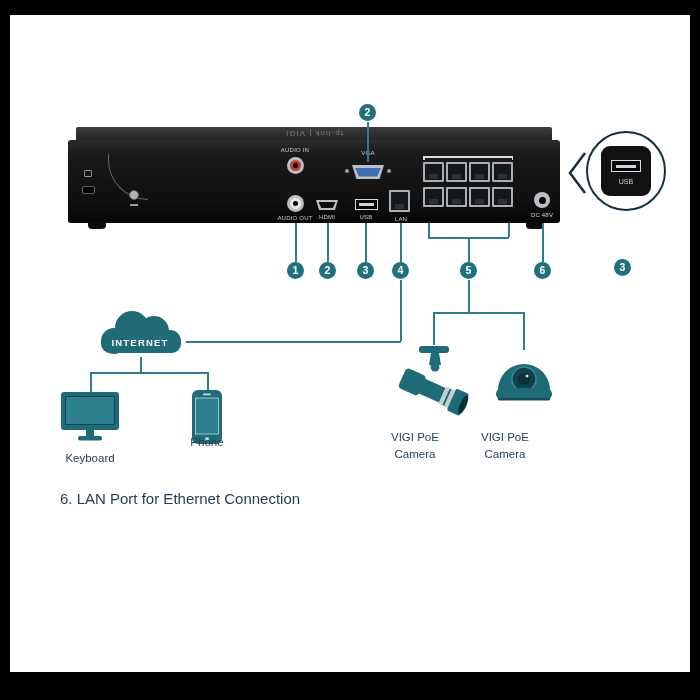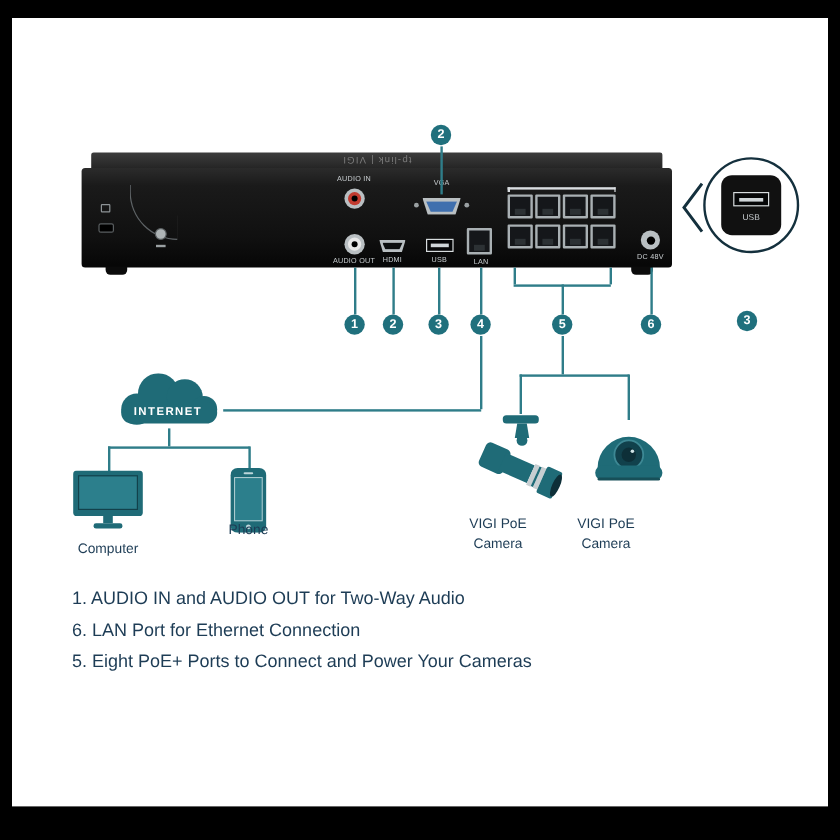--- a/index.html
+++ b/index.html
@@ -163,21 +163,21 @@
     </g>
     <text x="48" y="35" text-anchor="middle" font-size="9.5" font-weight="bold" letter-spacing="1.2" fill="#ffffff">INTERNET</text>
   </svg>
 
   <svg style="position:absolute;left:60px;top:392px" width="60" height="52" viewBox="0 0 60 52">
     <rect x="1" y="0" width="58" height="38" rx="3" fill="#1f6b77"></rect>
     <rect x="5.5" y="4.5" width="49" height="28" fill="#2c7f8c" stroke="#12414b"></rect>
     <rect x="26" y="38" width="8" height="6" fill="#1f6b77"></rect>
     <rect x="18" y="44" width="24" height="4.5" rx="2" fill="#1f6b77"></rect>
   </svg>
-  <div class="cap" style="left:48px;top:450px;width:84px">Computer</div>
+  <div class="cap" style="left:48px;top:450px;width:84px">Keyboard</div>
 
   <svg style="position:absolute;left:192px;top:390px" width="30" height="54" viewBox="0 0 30 54">
     <rect x="0" y="0" width="30" height="54" rx="6" fill="#1f6b77"></rect>
     <rect x="3.5" y="8" width="23" height="36" fill="#2c7f8c" stroke="#bcd6da" stroke-width="0.8"></rect>
     <circle cx="15" cy="49" r="2" fill="#bcd6da"></circle>
     <rect x="11" y="3.5" width="8" height="1.8" rx="0.9" fill="#bcd6da"></rect>
   </svg>
   <div class="cap" style="left:165px;top:434px;width:84px">Phone</div>
 
   <svg style="position:absolute;left:393px;top:344px" width="84" height="84" viewBox="0 0 84 84">
@@ -206,17 +206,15 @@
     <circle cx="33" cy="26" r="1.5" fill="#cfe3e6"></circle>
     <rect x="2" y="38" width="56" height="12" rx="6" fill="#1f6b77"></rect>
     <rect x="4" y="48" width="52" height="2.5" rx="1.2" fill="#174f58"></rect>
   </svg>
   <div class="cam-label cap" style="left:481px;top:429px">
     <div>VIGI PoE</div>
     <div>Camera</div>
   </div>
 
   <div class="legend">
-    <div class="legend-line"><span>1. AUDIO IN and AUDIO OUT for Two-Way Audio</span></div>
     <div class="legend-line"><span>6. LAN Port for Ethernet Connection</span></div>
-    <div class="legend-line"><span>5. Eight PoE+ Ports to Connect and Power Your Cameras</span></div>
   </div>
 </div>
 
 </body></html>

